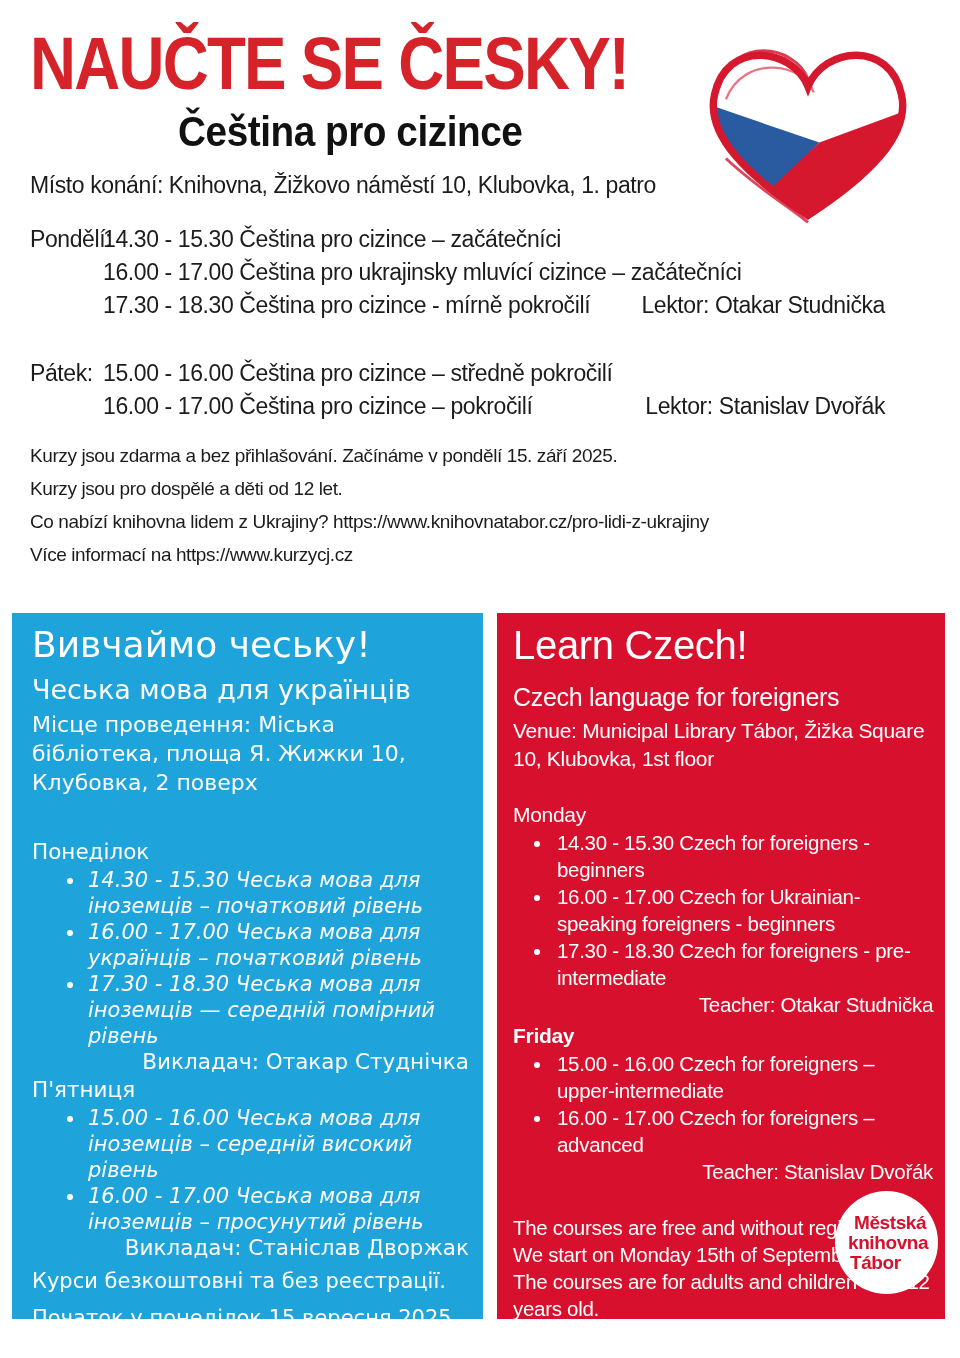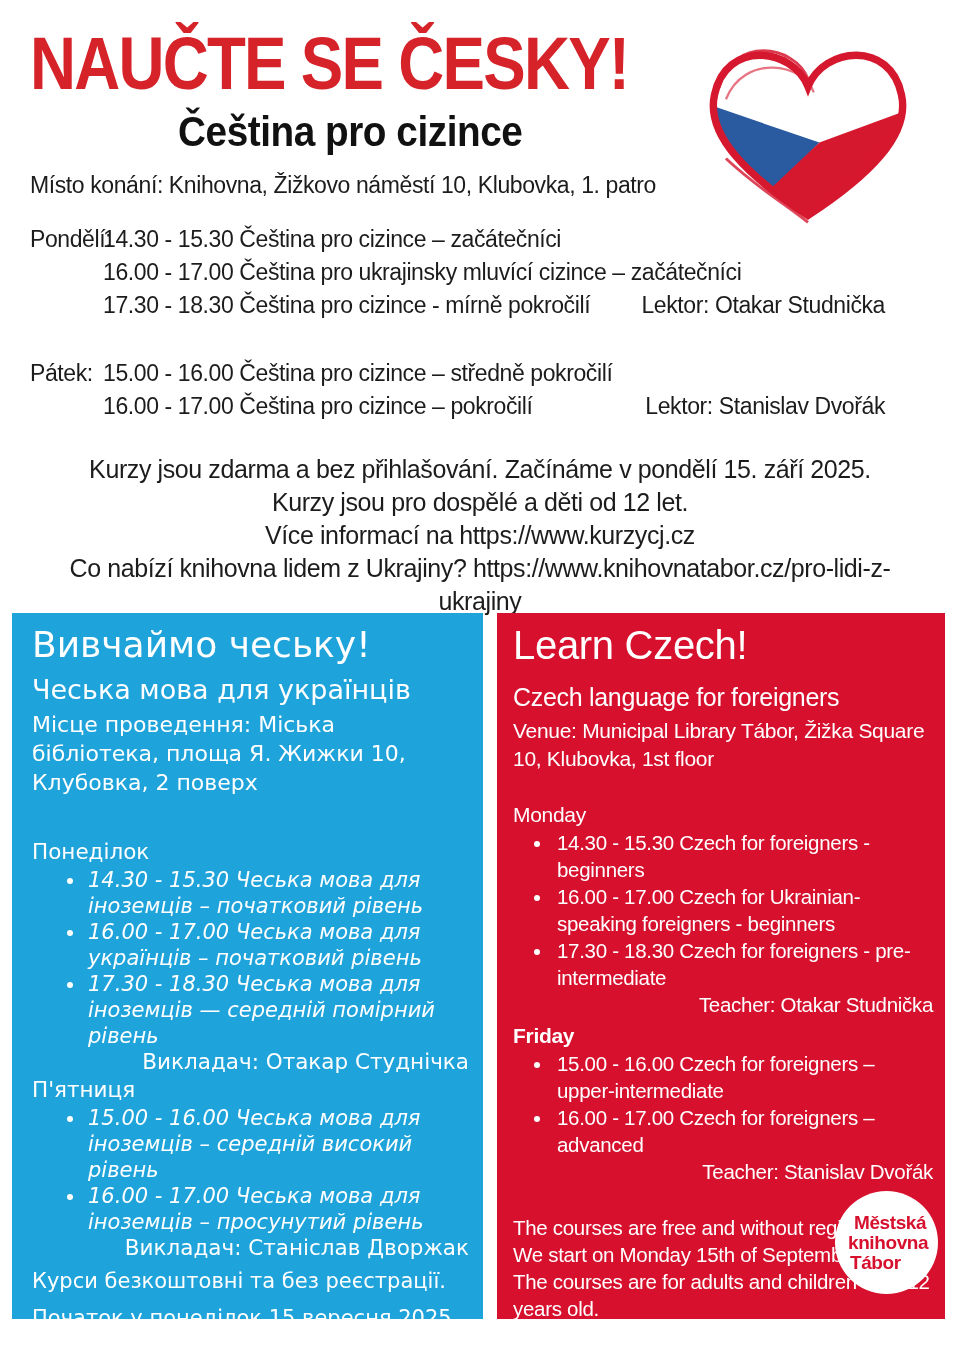--- a/index.html
+++ b/index.html
@@ -35,21 +35,21 @@
   }
   .subtitle > span { display: inline-block; transform: scaleX(0.9); }
   .cond { letter-spacing: -0.4px; }
   .location { margin-top: 16px; font-size: 23px; }
   .sched { margin-top: 24px; font-size: 23px; line-height: 33px; }
   .sched-row { display: flex; }
   .sched-label { width: 73px; flex: none; }
   .sched-lines { flex: 1; }
   .teacher-line { display: flex; justify-content: space-between; padding-right: 45px; gap: 37px; }
   .sched-friday { margin-top: 35px; }
-  .info { margin-top: 30px; font-size: 25px; line-height: 33px; text-align: center; }
+  .info { margin-top: 16px; font-size: 19px; line-height: 33px; }
 
   
   .heart-wrap { position: absolute; left: 694px; top: 12px; width: 228px; height: 252px; }
 
   
   .panels { position: absolute; top: 613px; left: 12px; display: flex; gap: 14px; }
   .panel { height: 706px; overflow: hidden; position: relative; }
   .panel-blue {
     width: 471px;
     background: #1fa3db;
@@ -132,22 +132,22 @@
           <span>16.00 - 17.00 Čeština pro cizince – pokročilí</span>
           <span>Lektor: Stanislav Dvořák</span>
         </div>
       </div>
     </div>
   </div>
 
   <div class="info cond">
     <div>Kurzy jsou zdarma a bez přihlašování. Začínáme v pondělí 15. září 2025.</div>
     <div>Kurzy jsou pro dospělé a děti od 12 let.</div>
+    <div>Co nabízí knihovna lidem z Ukrajiny? https://www.knihovnatabor.cz/pro-lidi-z-ukrajiny</div>
     <div>Více informací na https://www.kurzycj.cz</div>
-    <div>Co nabízí knihovna lidem z Ukrajiny? https://www.knihovnatabor.cz/pro-lidi-z-ukrajiny</div>
   </div>
 </div>
 
 <div class="heart-wrap">
   <svg viewBox="0 0 200 200" width="228" height="252" aria-hidden="true">
     <defs>
       <clipPath id="heartClip">
         <path d="M100 55 C86 20 28 14 18 62 C10 98 48 134 100 168 C152 134 190 98 182 62 C172 14 114 20 100 55 Z"></path>
       </clipPath>
     </defs>

